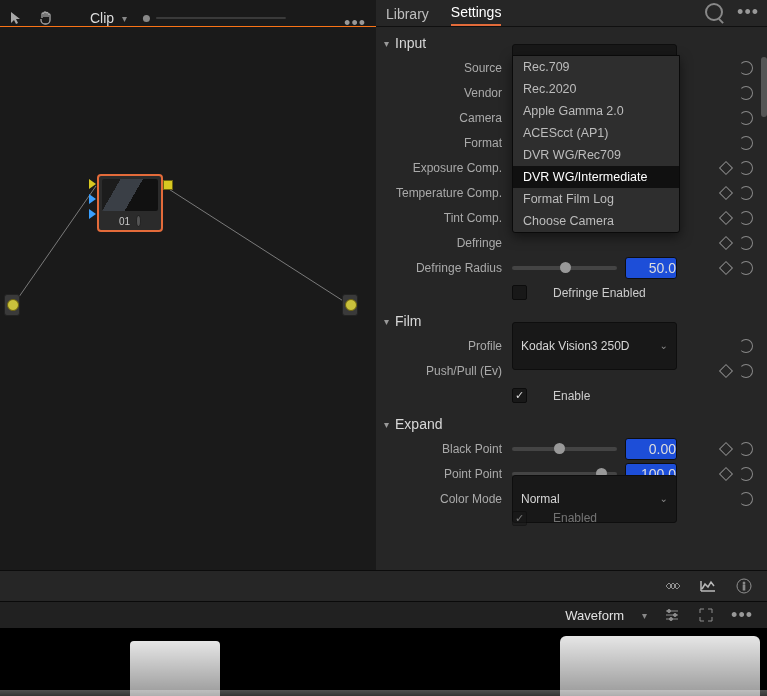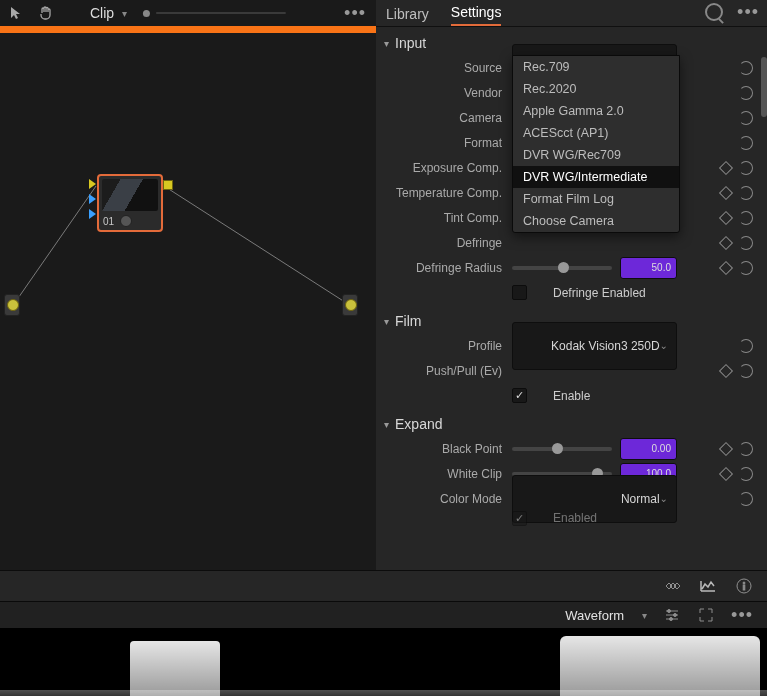--- a/index.html
+++ b/index.html
@@ -1,35 +1,35 @@
 <!DOCTYPE html>
 <html><head>
 <meta charset="utf-8">
 <style>
 html,body{margin:0;padding:0;background:#1d1d1d;font-family:"Helvetica Neue",Arial,sans-serif;font-size:13px;color:#b8b8b8;width:767px;height:696px;overflow:hidden}
 .app{display:flex;flex-direction:column;width:767px;height:696px}
 .main{display:flex;height:570px}
 .node-panel{width:376px;background:#1a1a1a;position:relative}
 .side-panel{flex:1;background:#262626;display:flex;flex-direction:column;position:relative}
-.topbar{height:26px;display:flex;align-items:center;position:relative;border-bottom:7px solid #f97316}
+.topbar{height:26px;display:flex;align-items:flex-end;position:relative;border-bottom:1px solid #f97316}
 .tb-left{display:flex;align-items:center;gap:14px;padding-left:8px}
 .tb-icon{width:16px;height:16px;display:flex;align-items:center;justify-content:center;opacity:.8}
 .tb-center{position:absolute;left:50%;transform:translateX(-50%);display:flex;align-items:center;gap:6px}
 .clip-label{color:#ddd;font-size:14px}
 .chev{font-size:10px;color:#888;margin-left:2px}
 .clip-dot{width:7px;height:7px;border-radius:50%;background:#888;margin-left:10px}
 .clip-track{width:130px;height:2px;background:#3a3a3a;border-radius:1px}
 .ellipsis{color:#999;font-size:18px;letter-spacing:1px;margin-left:auto;margin-right:10px;line-height:6px}
 
 
 .node-canvas{position:absolute;inset:26px 0 0 0}
 .node-canvas svg{position:absolute;inset:0}
 .node{position:absolute;left:97px;top:148px;width:62px;height:54px;background:#2b2b2b;border:2px solid #e46b3a;border-radius:4px}
 .node-thumb{height:32px;margin:3px;border-radius:2px;background:linear-gradient(120deg,#1c1c1c 0 25%,#3a3f46 25% 55%,#111 55% 100%)}
-.node-foot{height:14px;display:flex;align-items:center;gap:6px;padding:0 4px;color:#c8c8c8;font-size:10px}
+.node-foot{height:14px;display:flex;align-items:center;gap:6px;padding:0 20px;color:#c8c8c8;font-size:10px}
 .node-foot .orb{width:10px;height:10px;border-radius:50%;background:#555;border:1px solid #222}
 .plug{position:absolute;width:8px;height:8px}
 .plug.tri{width:0;height:0;border-style:solid}
 .tri-r{border-width:5px 0 5px 7px;border-color:transparent transparent transparent #3aa0ff}
 .tri-r.y{border-color:transparent transparent transparent #d8c821}
 .sq{width:8px;height:8px;background:#d8c821;border:1px solid #6e640e}
 .termdot{position:absolute;width:10px;height:10px;border-radius:50%;background:#c9c13c;border:1px solid #6e640e}
 .termbox{position:absolute;width:14px;height:20px;background:#3a3a3a;border:1px solid #222;border-radius:3px}
 
 
@@ -49,25 +49,25 @@
 
 .scroller{flex:1;overflow:visible;padding:0 14px 0 8px;position:relative}
 .scrollbar{position:absolute;right:0;top:30px;width:6px;height:60px;background:#555;border-radius:3px}
 
 .section{margin-top:4px}
 .sec-hdr{display:flex;align-items:center;gap:6px;padding:4px 0;color:#d8d8d8;font-size:14px}
 .sec-chev{font-size:10px;color:#999}
 .row{display:flex;align-items:center;height:25px;position:relative}
 .lbl{width:118px;text-align:right;color:#aaa;font-size:12px;padding-right:10px}
 .ctrl{flex:1;display:flex;align-items:center;gap:8px;max-width:165px}
-.select{flex:1;height:22px;background:#181818;border:1px solid #0e0e0e;border-radius:3px;display:flex;align-items:center;padding:12px 8px;color:#d6d6d6;font-size:12px;justify-content:flex-end}
+.select{flex:1;height:22px;background:#181818;border:1px solid #0e0e0e;border-radius:3px;display:flex;align-items:center;padding:12px 8px;color:#d6d6d6;font-size:12px;justify-content:space-between}
 .select .chv{font-size:10px;color:#888}
 .slider{flex:1;height:4px;background:#444;border-radius:2px;position:relative}
 .slider .knob{position:absolute;top:-4px;width:11px;height:11px;border-radius:50%;background:#999}
-.valbox{width:50px;height:20px;background:#6d28d9;border:1px solid #0e0e0e;border-radius:3px;color:#ddd;font-size:10px;display:flex;align-items:center;justify-content:flex-end;padding-right:5px}
+.valbox{width:50px;height:20px;background:#1d4ed8;border:1px solid #0e0e0e;border-radius:3px;color:#ddd;font-size:14px;display:flex;align-items:center;justify-content:flex-end;}
 .kf{width:8px;height:8px;transform:rotate(45deg);border:1.5px solid #888;margin:0 8px}
 .row .reset-ic{margin-left:0}
 .rctrls{position:absolute;right:0;display:flex;align-items:center}
 .chk{width:13px;height:13px;background:#181818;border:1px solid #0c0c0c;border-radius:2px;display:flex;align-items:center;justify-content:center;color:#ddd;font-size:11px}
 .chk.on::after{content:"✓"}
 .chklbl{margin-left:18px;color:#ccc;font-size:12px}
 
 
 .dropdown{position:absolute;left:128px;top:24px;width:166px;background:#2e2e2e;border:1px solid #0a0a0a;border-radius:0 0 3px 3px;z-index:50;box-shadow:0 4px 12px rgba(0,0,0,.5)}
 .dropdown .opt{padding:4px 10px;color:#bcbcbc;font-size:12.5px}
@@ -301,21 +301,21 @@
                   <span class="knob" style="left:40%"></span>
                 </div>
                 <div class="valbox">0.00</div>
               </div>
             <div class="rctrls">
                 <span class="kf"></span>
                 <span class="reset-ic sm"></span>
               </div>
           </div>
           <div class="row">
-            <span class="lbl">White Clip</span>
+            <span class="lbl">Point Point</span>
             <div class="ctrl">
                 <div class="slider">
                   <span class="knob" style="left:80%"></span>
                 </div>
                 <div class="valbox">100.0</div>
               </div>
             <div class="rctrls">
                 <span class="kf"></span>
                 <span class="reset-ic sm"></span>
               </div>

